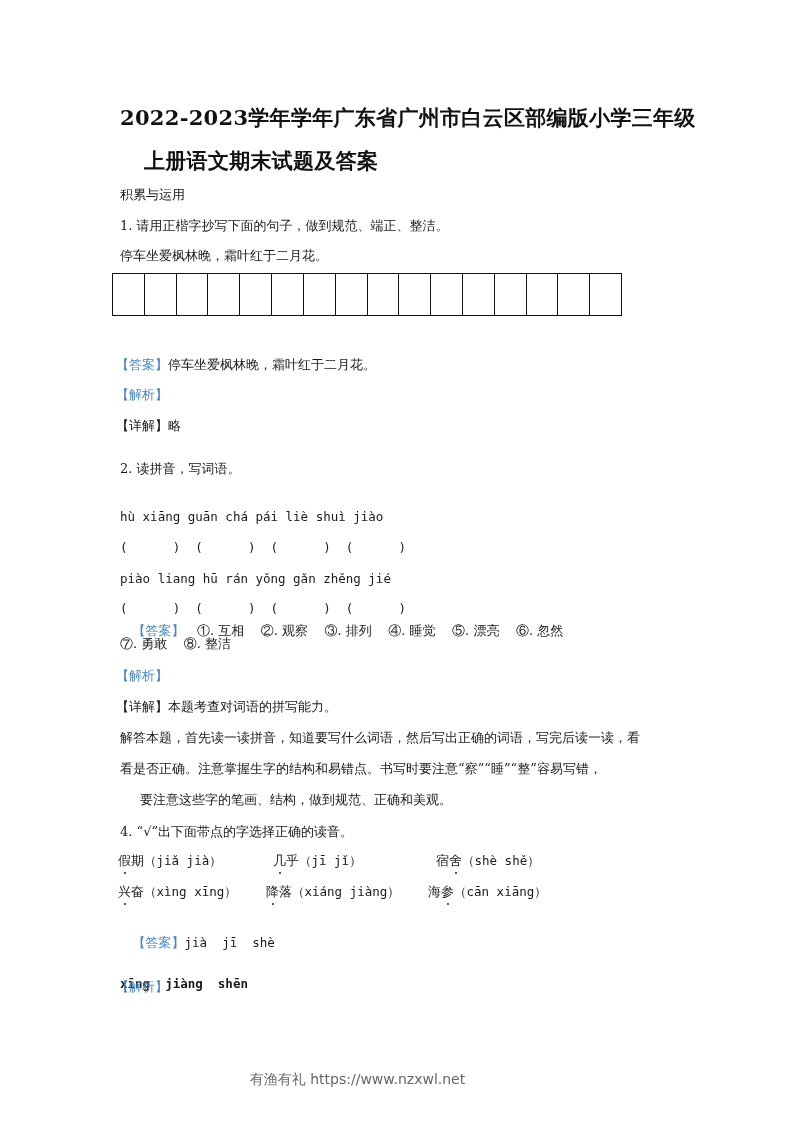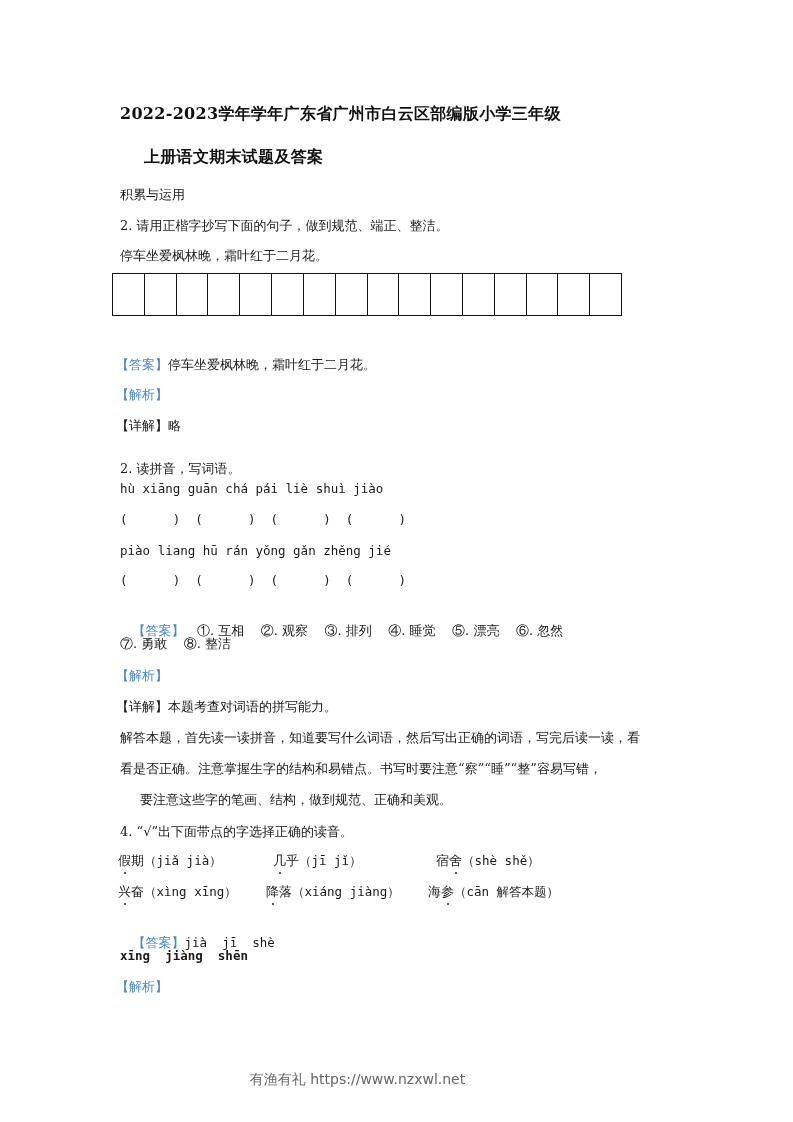--- a/index.html
+++ b/index.html
@@ -1,39 +1,39 @@
 <!DOCTYPE html>
 <html><head>
   <meta charset="utf-8">
   <style>
     html, body { margin: 0; padding: 0; background: #ffffff; }
     body { width: 793px; height: 1122px; position: relative; overflow: hidden;
            font-family: "DejaVu Serif", "Liberation Serif", serif; color: #1a1a1a; }
     .abs { position: absolute; white-space: nowrap; }
-    .title { font-family: "DejaVu Serif", serif; font-weight: bold; font-size: 16px; color: #111; left: 120px; letter-spacing: 0.3px; }
+    .title { font-family: "DejaVu Serif", serif; font-weight: bold; font-size: 21px; color: #111; left: 120px; letter-spacing: 0.3px; }
     .t { font-size: 13px; left: 120px; line-height: 18px; }
     .blue { color: #4a86c5; }
     .grid { position: absolute; left: 112px; top: 273px; width: 510px; height: 43px; display: flex; border: 1.2px solid #111; box-sizing: border-box; }
     .cell { flex: 1; border-right: 1.2px solid #111; }
     .cell:last-child { border-right: none; }
-    .mono { font-family: "DejaVu Sans Mono", "Liberation Mono", monospace; font-size: 12.5px; }
+    .mono { font-family: "DejaVu Sans Mono", "Liberation Mono", monospace; font-size: 12.5px; margin-top: 28px; }
     .dotted { position: relative; display: inline-block; }
     .dotted::after { content: ""; position: absolute; left: 50%; bottom: -4px; width: 2px; height: 2px; margin-left: -1px; background: #222; border-radius: 50%; }
     .footer { font-family: "DejaVu Sans", "Liberation Sans", sans-serif; font-size: 14px; color: #666; left: 0; width: 715px; text-align: center; top: 1071px; }
   </style>
 </head>
 <body>
 
 <div>
   <div class="abs title" style="top:104px;">2022-2023学年学年广东省广州市白云区部编版小学三年级</div>
   <div class="abs title" style="top:147px;margin-left:24px;">上册语文期末试题及答案</div>
 
   <div class="abs t" style="top:186px;">积累与运用</div>
 
-  <div class="abs t" style="top:217px;">2. 请用正楷字抄写下面的句子，做到规范、端正、整洁。</div>
+  <div class="abs t" style="top:217px;">1. 请用正楷字抄写下面的句子，做到规范、端正、整洁。</div>
   <div class="abs t" style="top:247px;">停车坐爱枫林晚，霜叶红于二月花。</div>
 
   <div class="grid">
     <div class="cell"></div>
     <div class="cell"></div>
     <div class="cell"></div>
     <div class="cell"></div>
     <div class="cell"></div>
     <div class="cell"></div>
     <div class="cell"></div>
@@ -86,21 +86,21 @@
     <span>宿</span><span class="dotted">舍</span><span class="mono">（shè  shě）</span>
   </div>
 
   <div class="abs t" style="top:883px; left:118px;">
     <span class="dotted">兴</span><span>奋</span><span class="mono">（xìng  xīng）</span>
   </div>
   <div class="abs t" style="top:883px; left:266px;">
     <span class="dotted">降</span><span>落</span><span class="mono">（xiáng  jiàng）</span>
   </div>
   <div class="abs t" style="top:883px; left:428px;">
-    <span>海</span><span class="dotted">参</span><span class="mono">（cān  解答本题）</span>
+    <span>海</span><span class="dotted">参</span><span class="mono">（cān  xiāng）</span>
   </div>
 
   <div class="abs t" style="top:916px; left:116px; white-space:pre;">
     <span class="blue">【答案】</span><span class="mono">jià  jī  shè</span>
   </div>
   <div class="abs t mono" style="top:947px; white-space:pre;font-weight:bold;">xīng  jiàng  shēn</div>
   <div class="abs t blue" style="top:978px; left:116px;">【解析】</div>
 
   <div class="abs footer">有渔有礼 https://www.nzxwl.net</div>
 </div>

